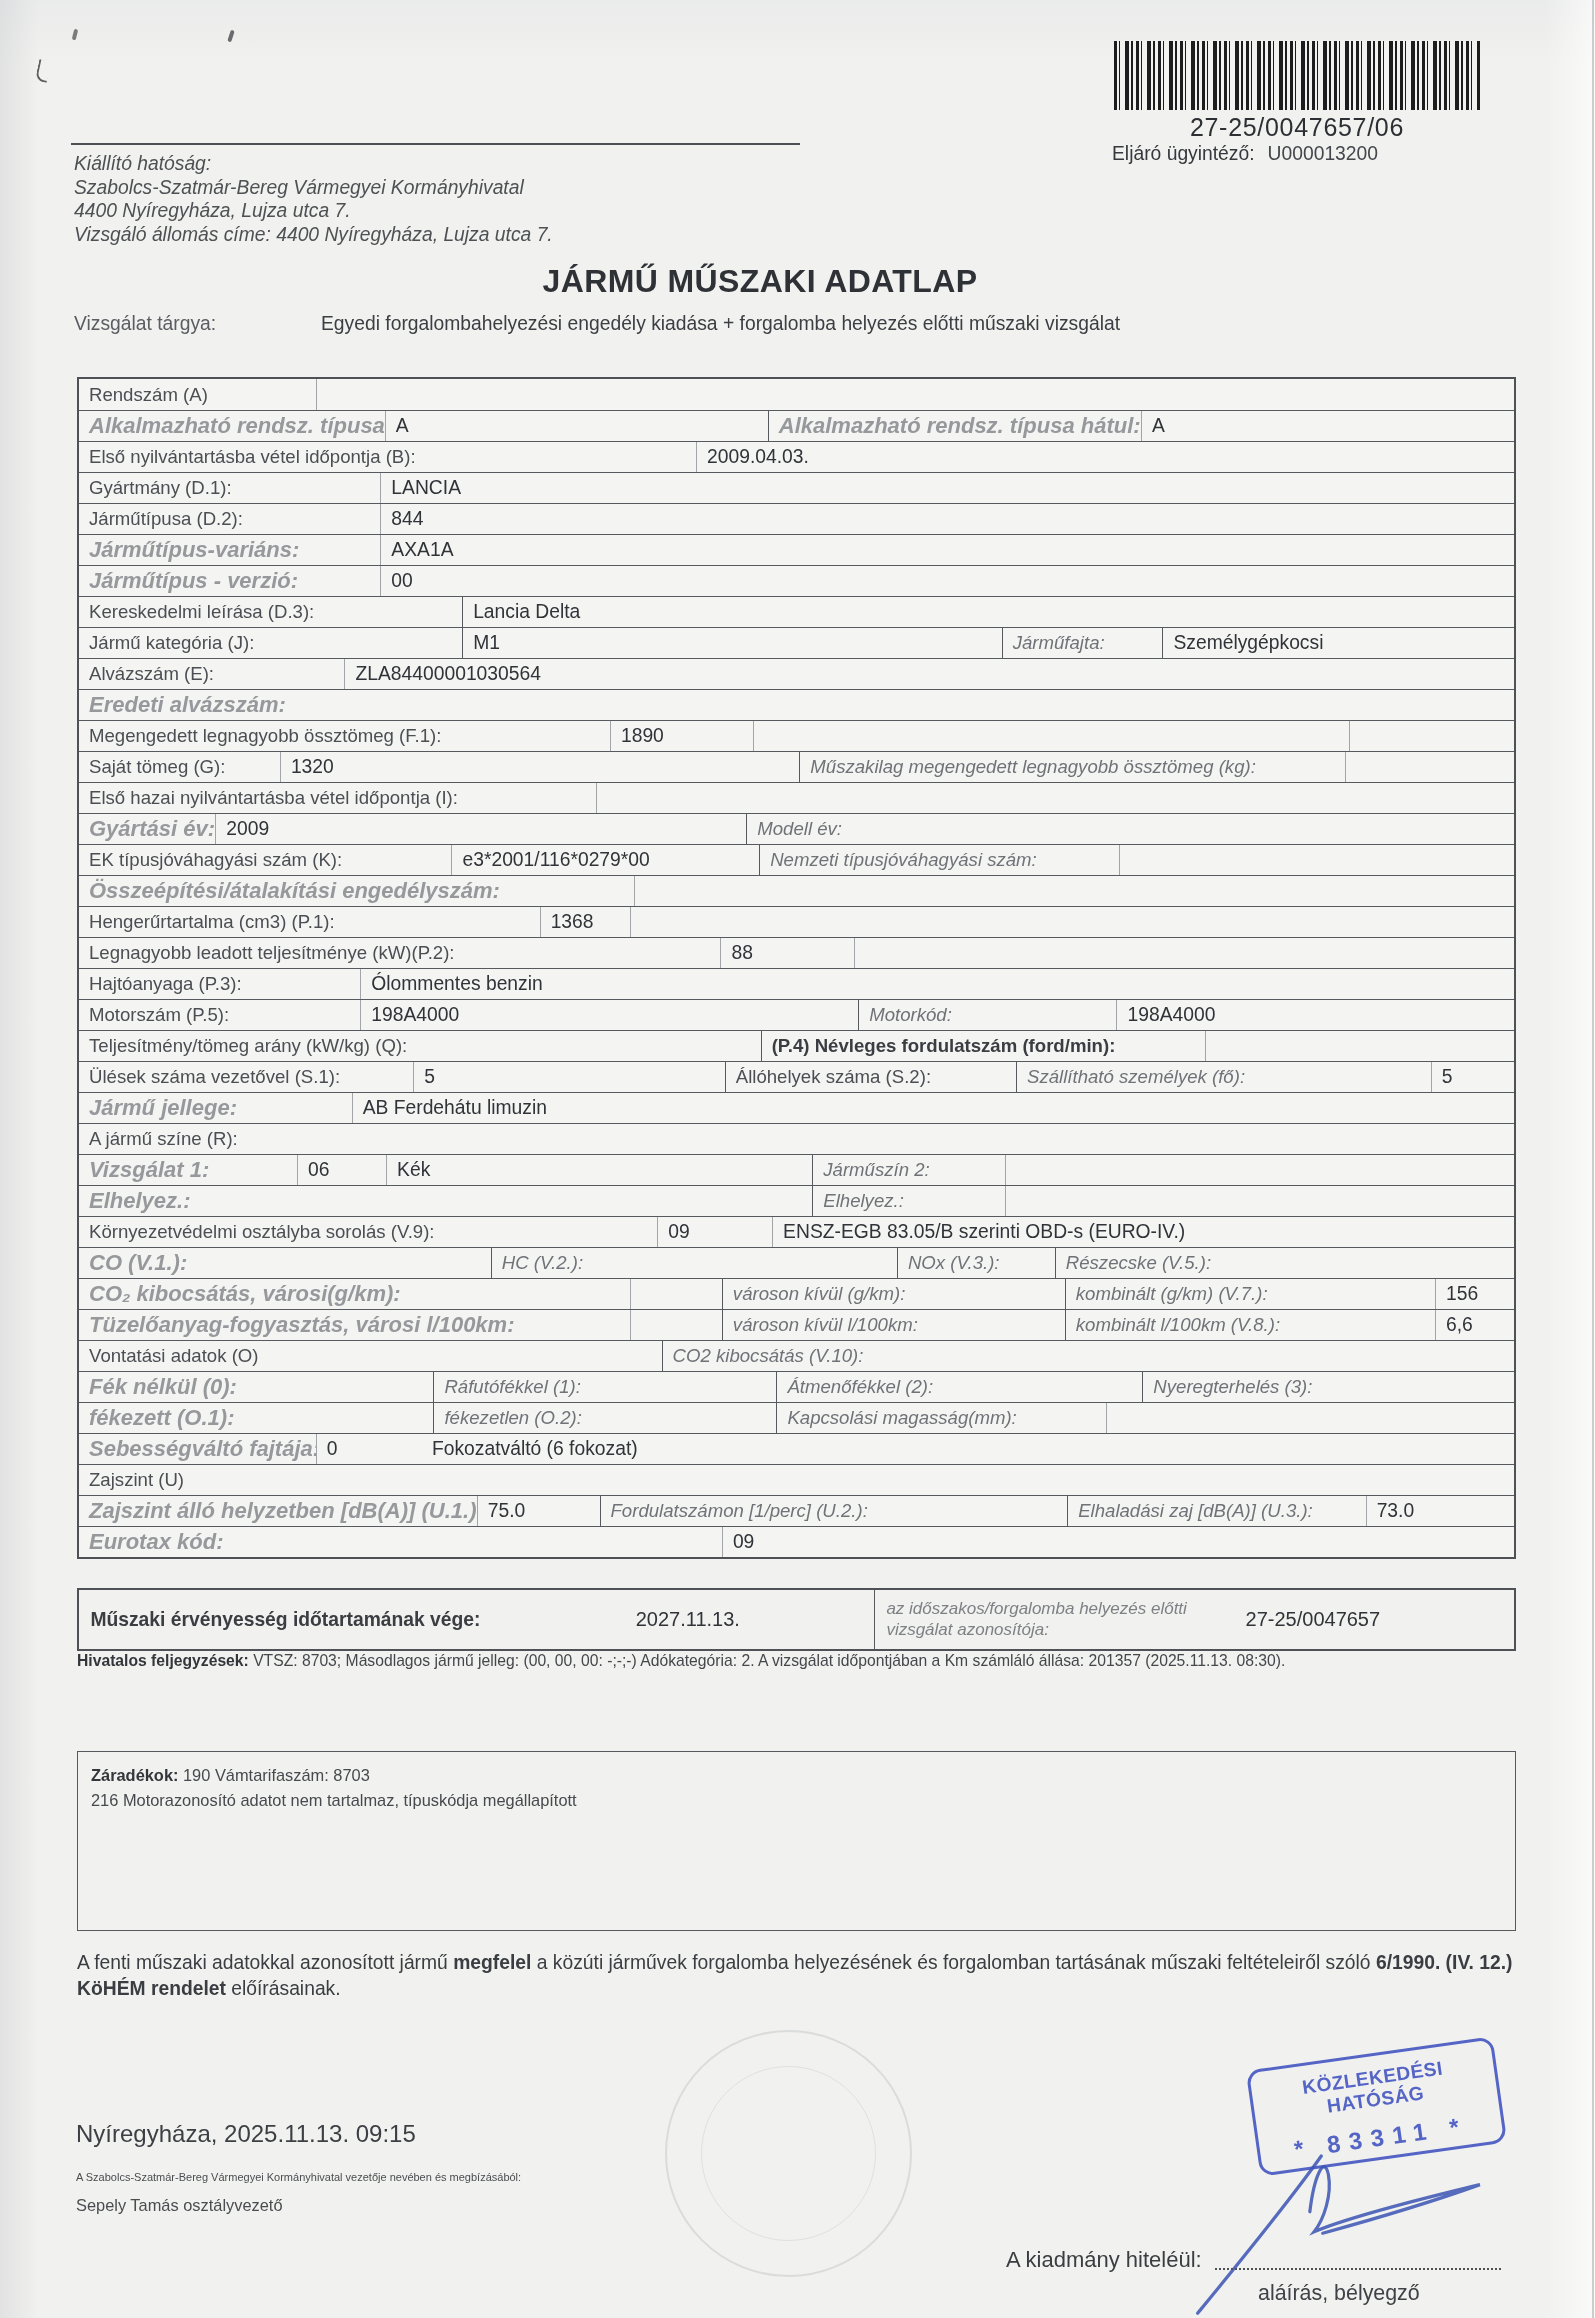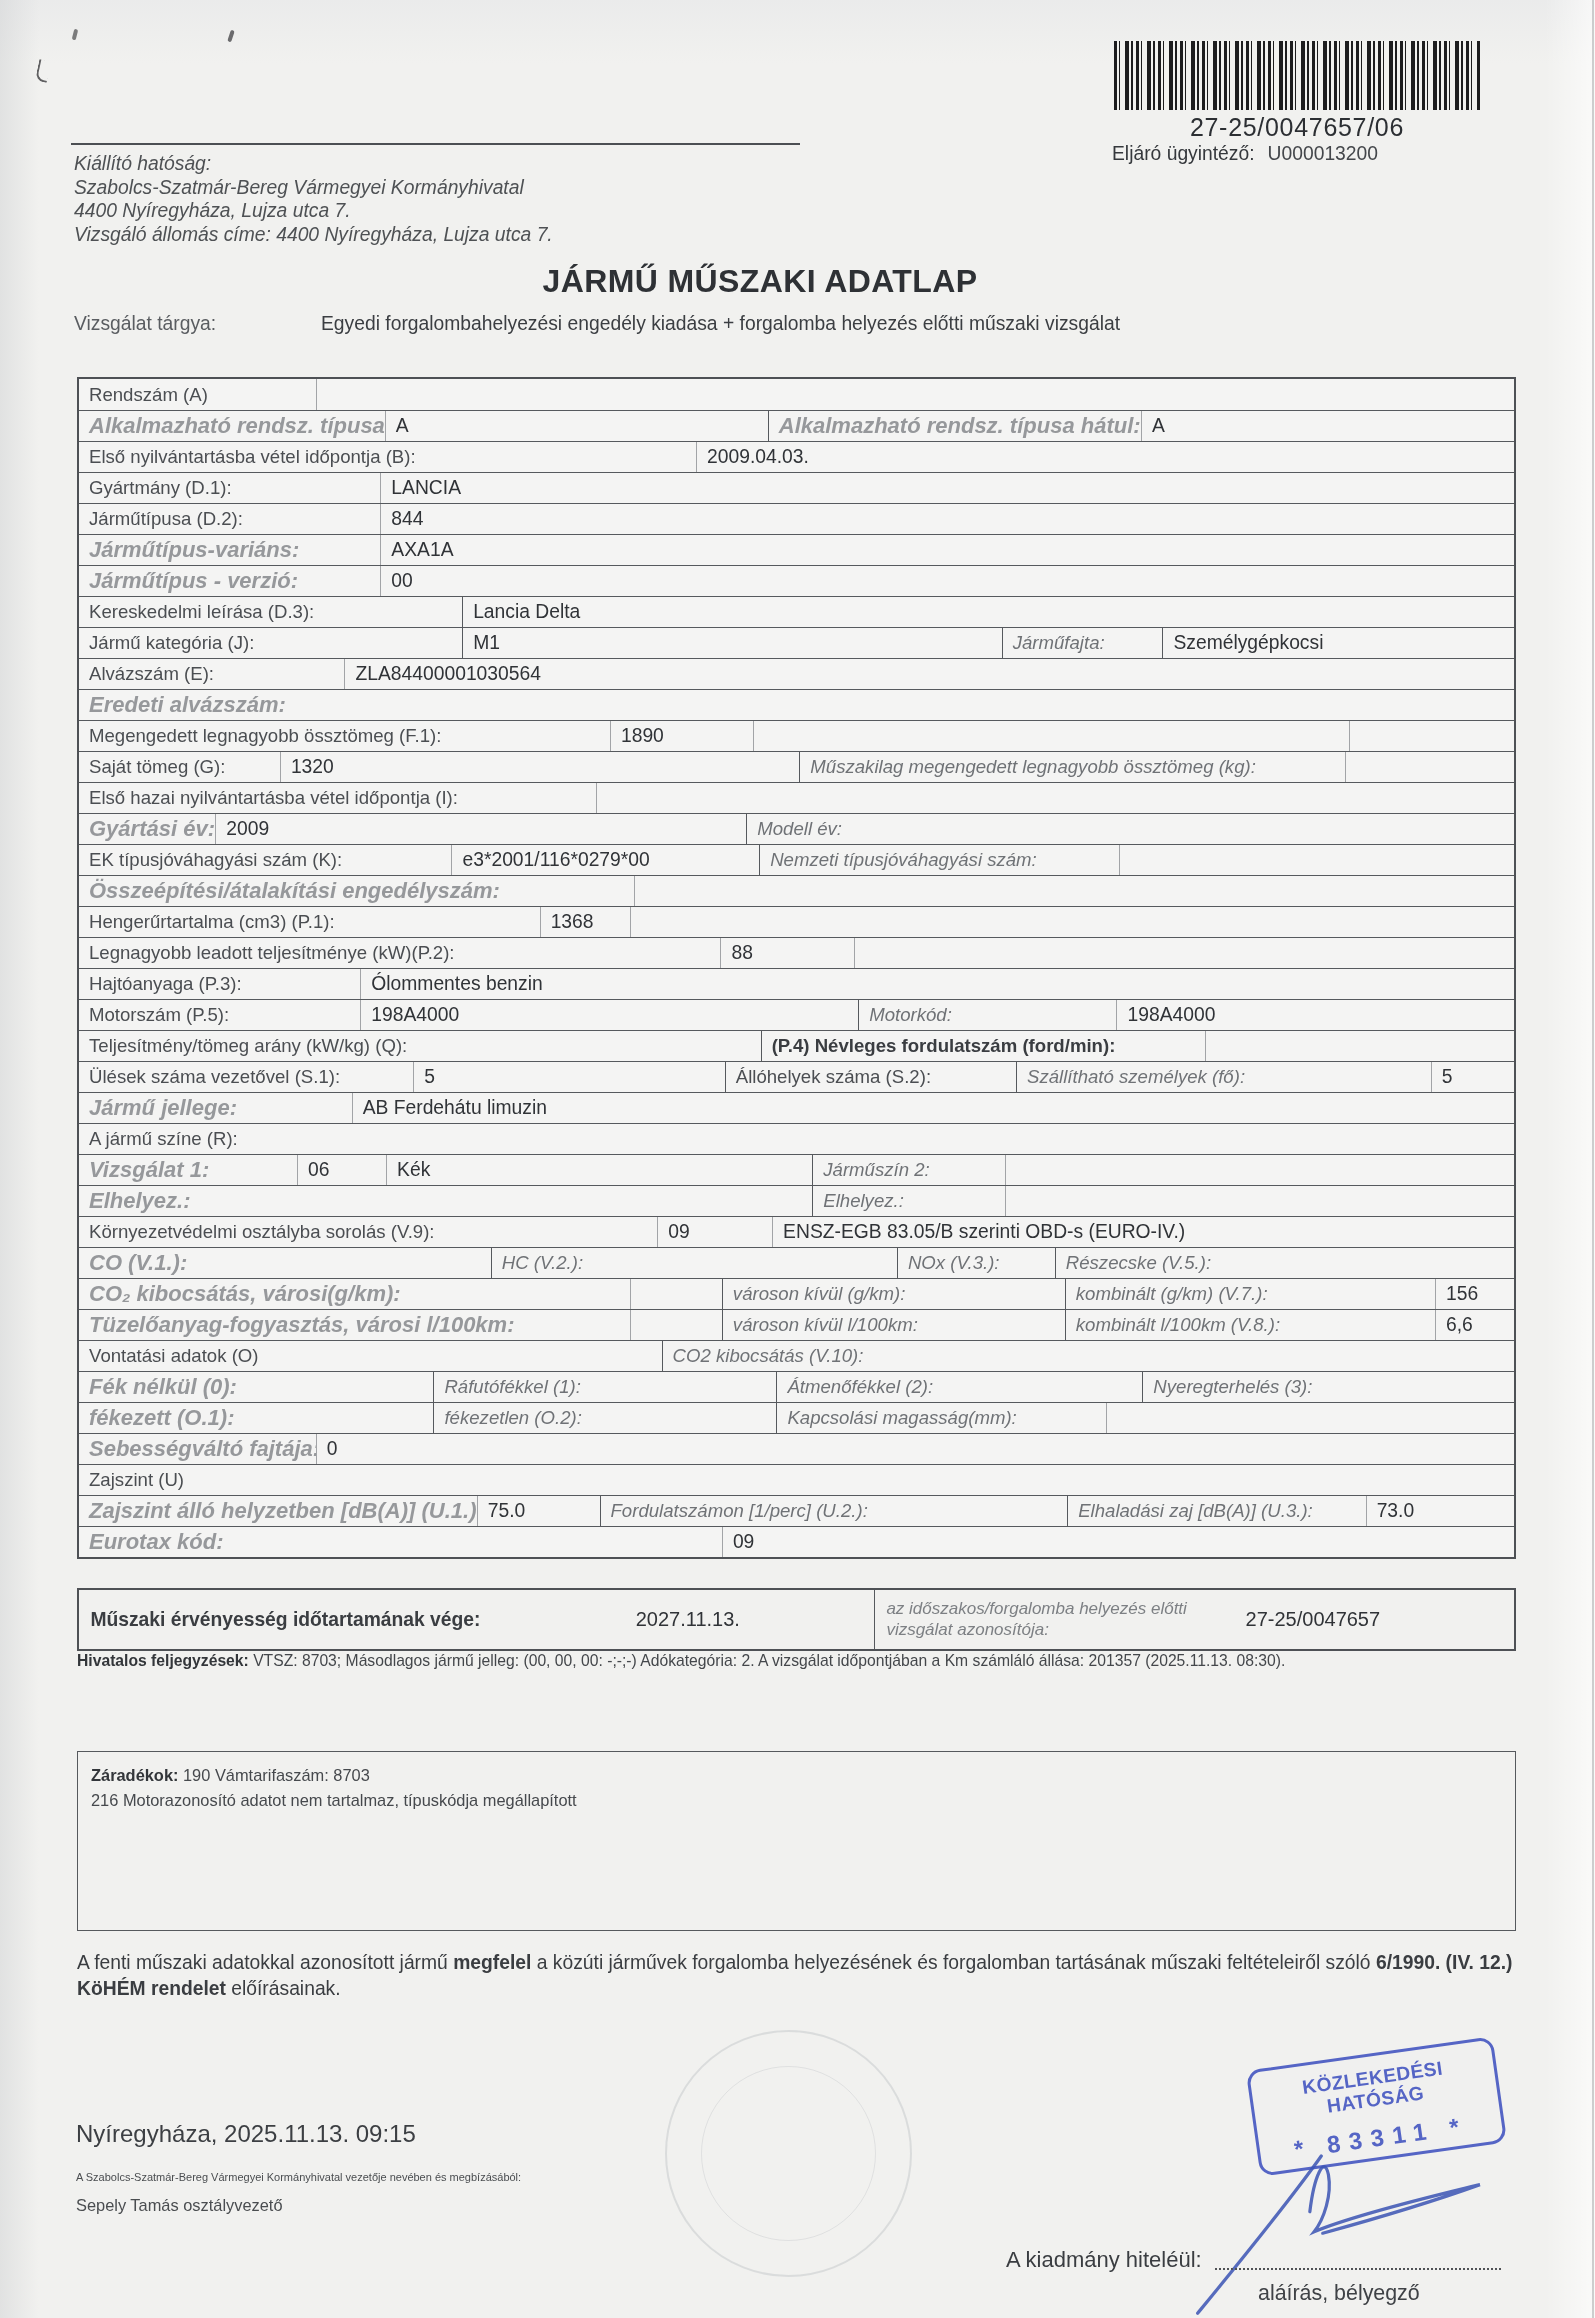--- a/index.html
+++ b/index.html
@@ -274,20 +274,21 @@
       </div>
       <div class="t-row">
         <div class="cell s-g" style="width: 24.7%;">fékezett (O.1):</div>
         <div class="cell s-i bl2" style="width: 23.9%;">fékezetlen (O.2):</div>
         <div class="cell s-i bl2" style="width: 23%;">Kapcsolási magasság(mm):</div>
         <div class="cell s-v bl1" style="width: 28.4%;"></div>
       </div>
       <div class="t-row">
         <div class="cell s-g" style="width: 16.5%;">Sebességváltó fajtája:</div>
         <div class="cell s-v bl1" style="width: 7.4%;">0</div>
+        <div class="cell s-v" style="width: 76.1%;">Fokozatváltó  (6 fokozat)</div>
       </div>
       <div class="t-row">
         <div class="cell s-p" style="width: 100%;">Zajszint (U)</div>
       </div>
       <div class="t-row">
         <div class="cell s-g" style="width: 27.9%;">Zajszint álló helyzetben [dB(A)] (U.1.):</div>
         <div class="cell s-v bl1" style="width: 8.6%;">75.0</div>
         <div class="cell s-i bl2" style="width: 32.8%;">Fordulatszámon [1/perc] (U.2.):</div>
         <div class="cell s-i bl2" style="width: 20.3%;">Elhaladási zaj [dB(A)] (U.3.):</div>
         <div class="cell s-v bl1" style="width: 10.4%; margin-left: 9px;">73.0</div>

